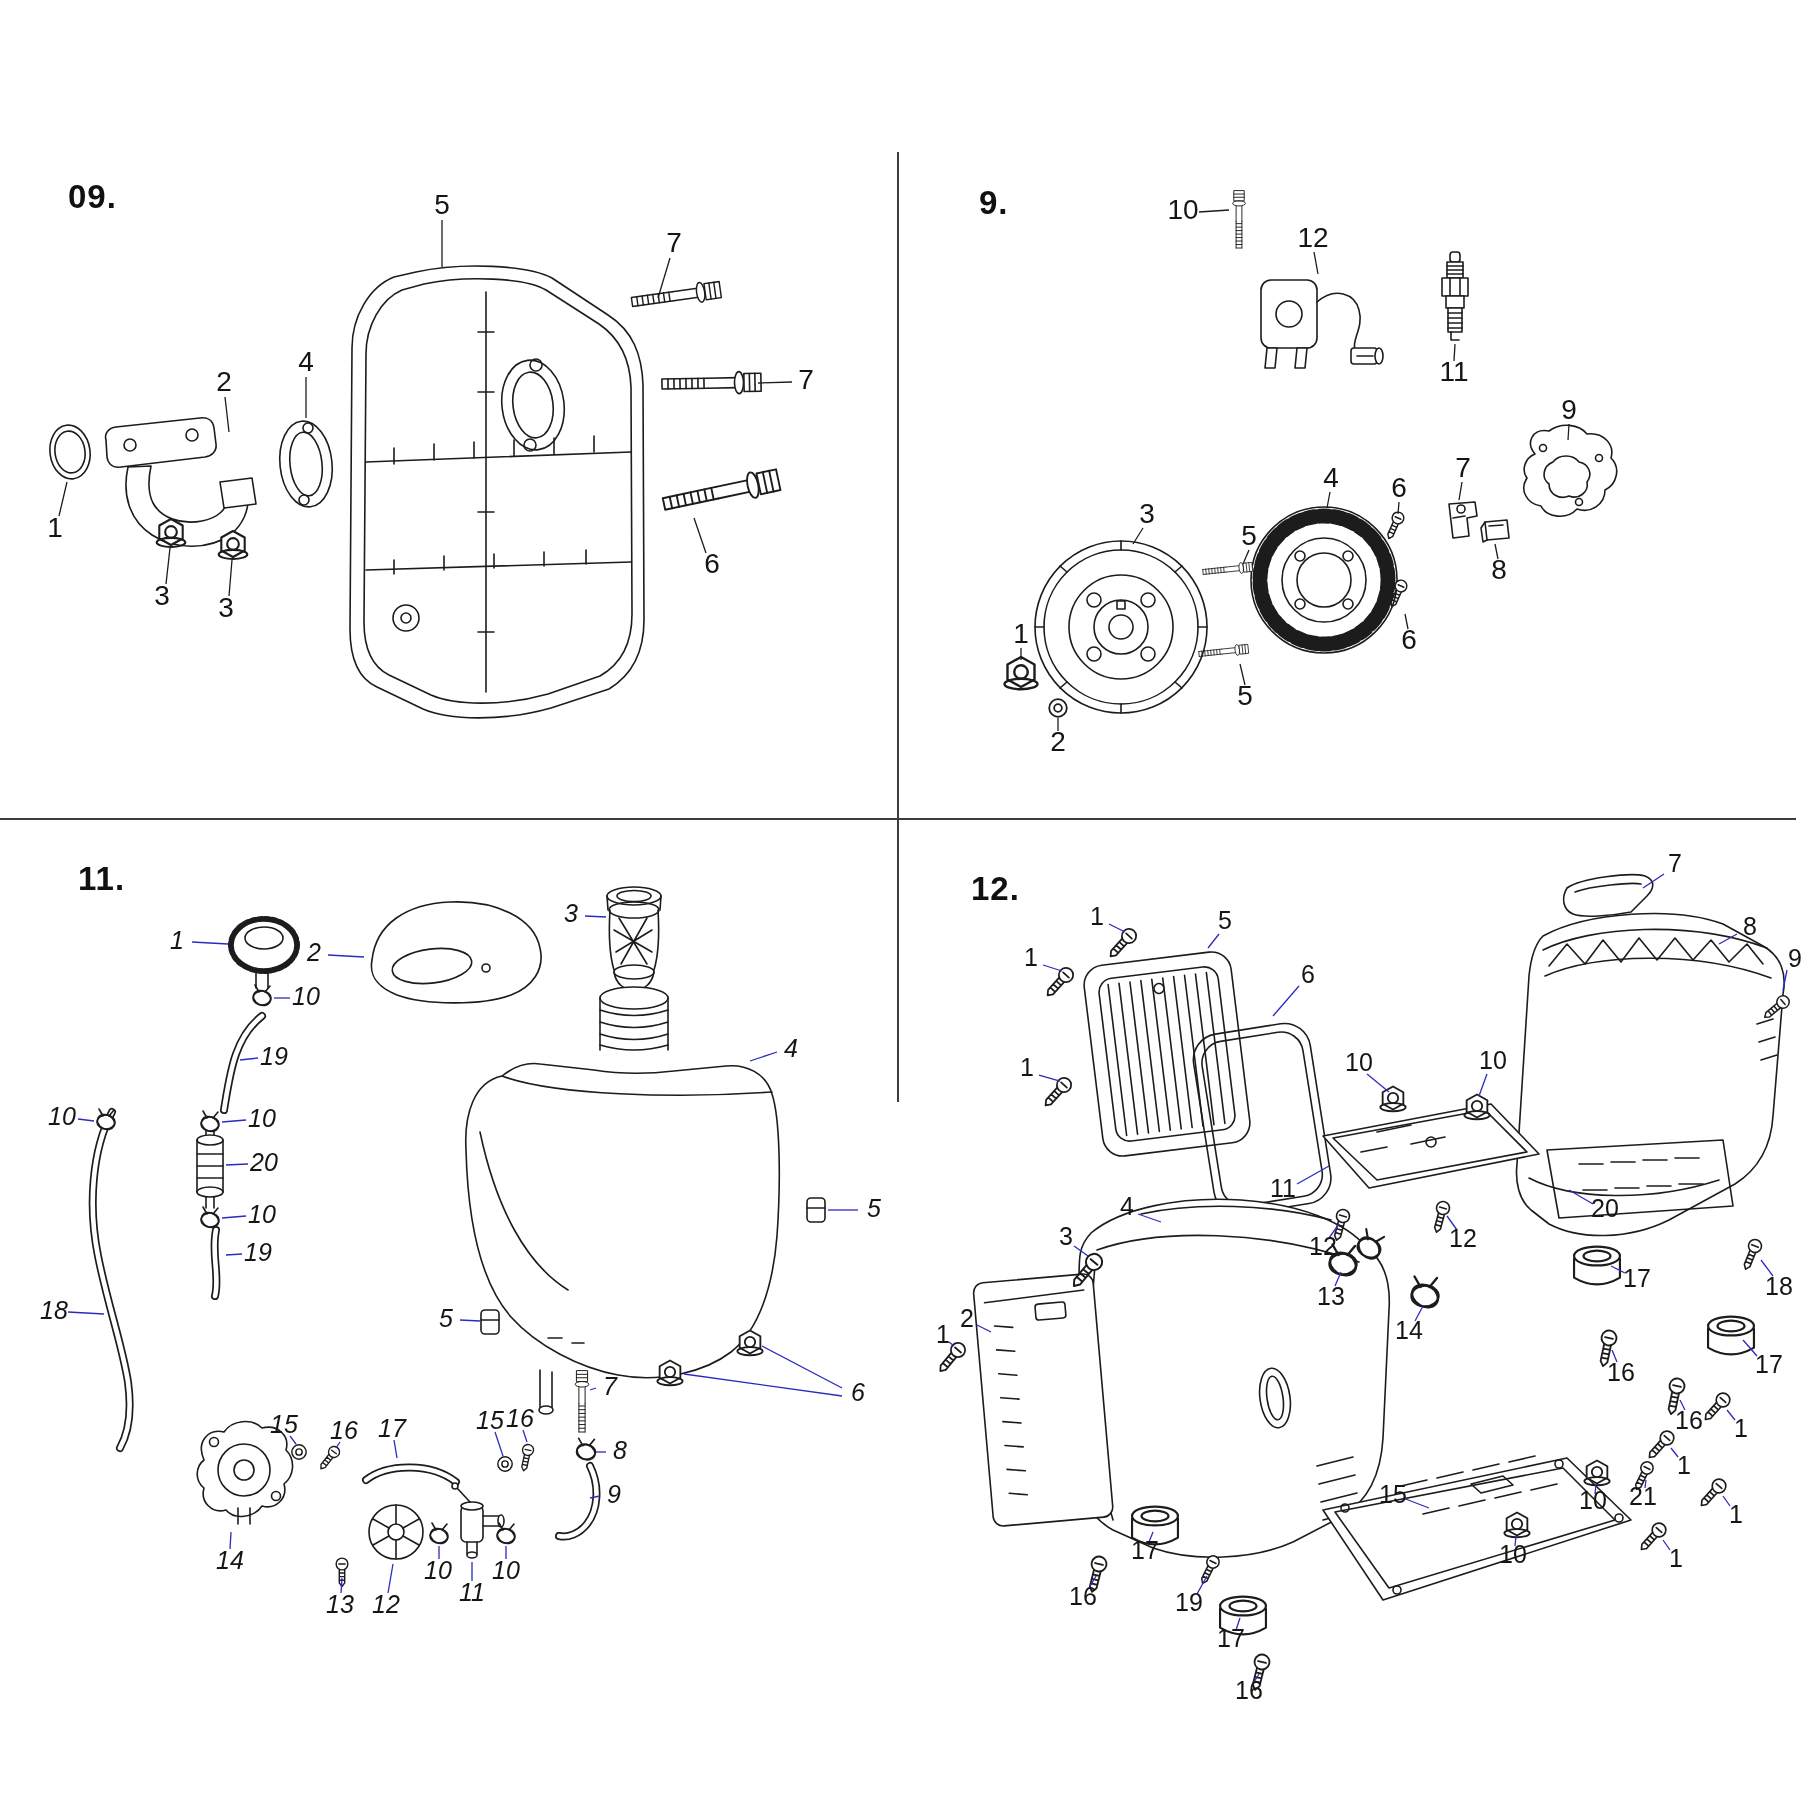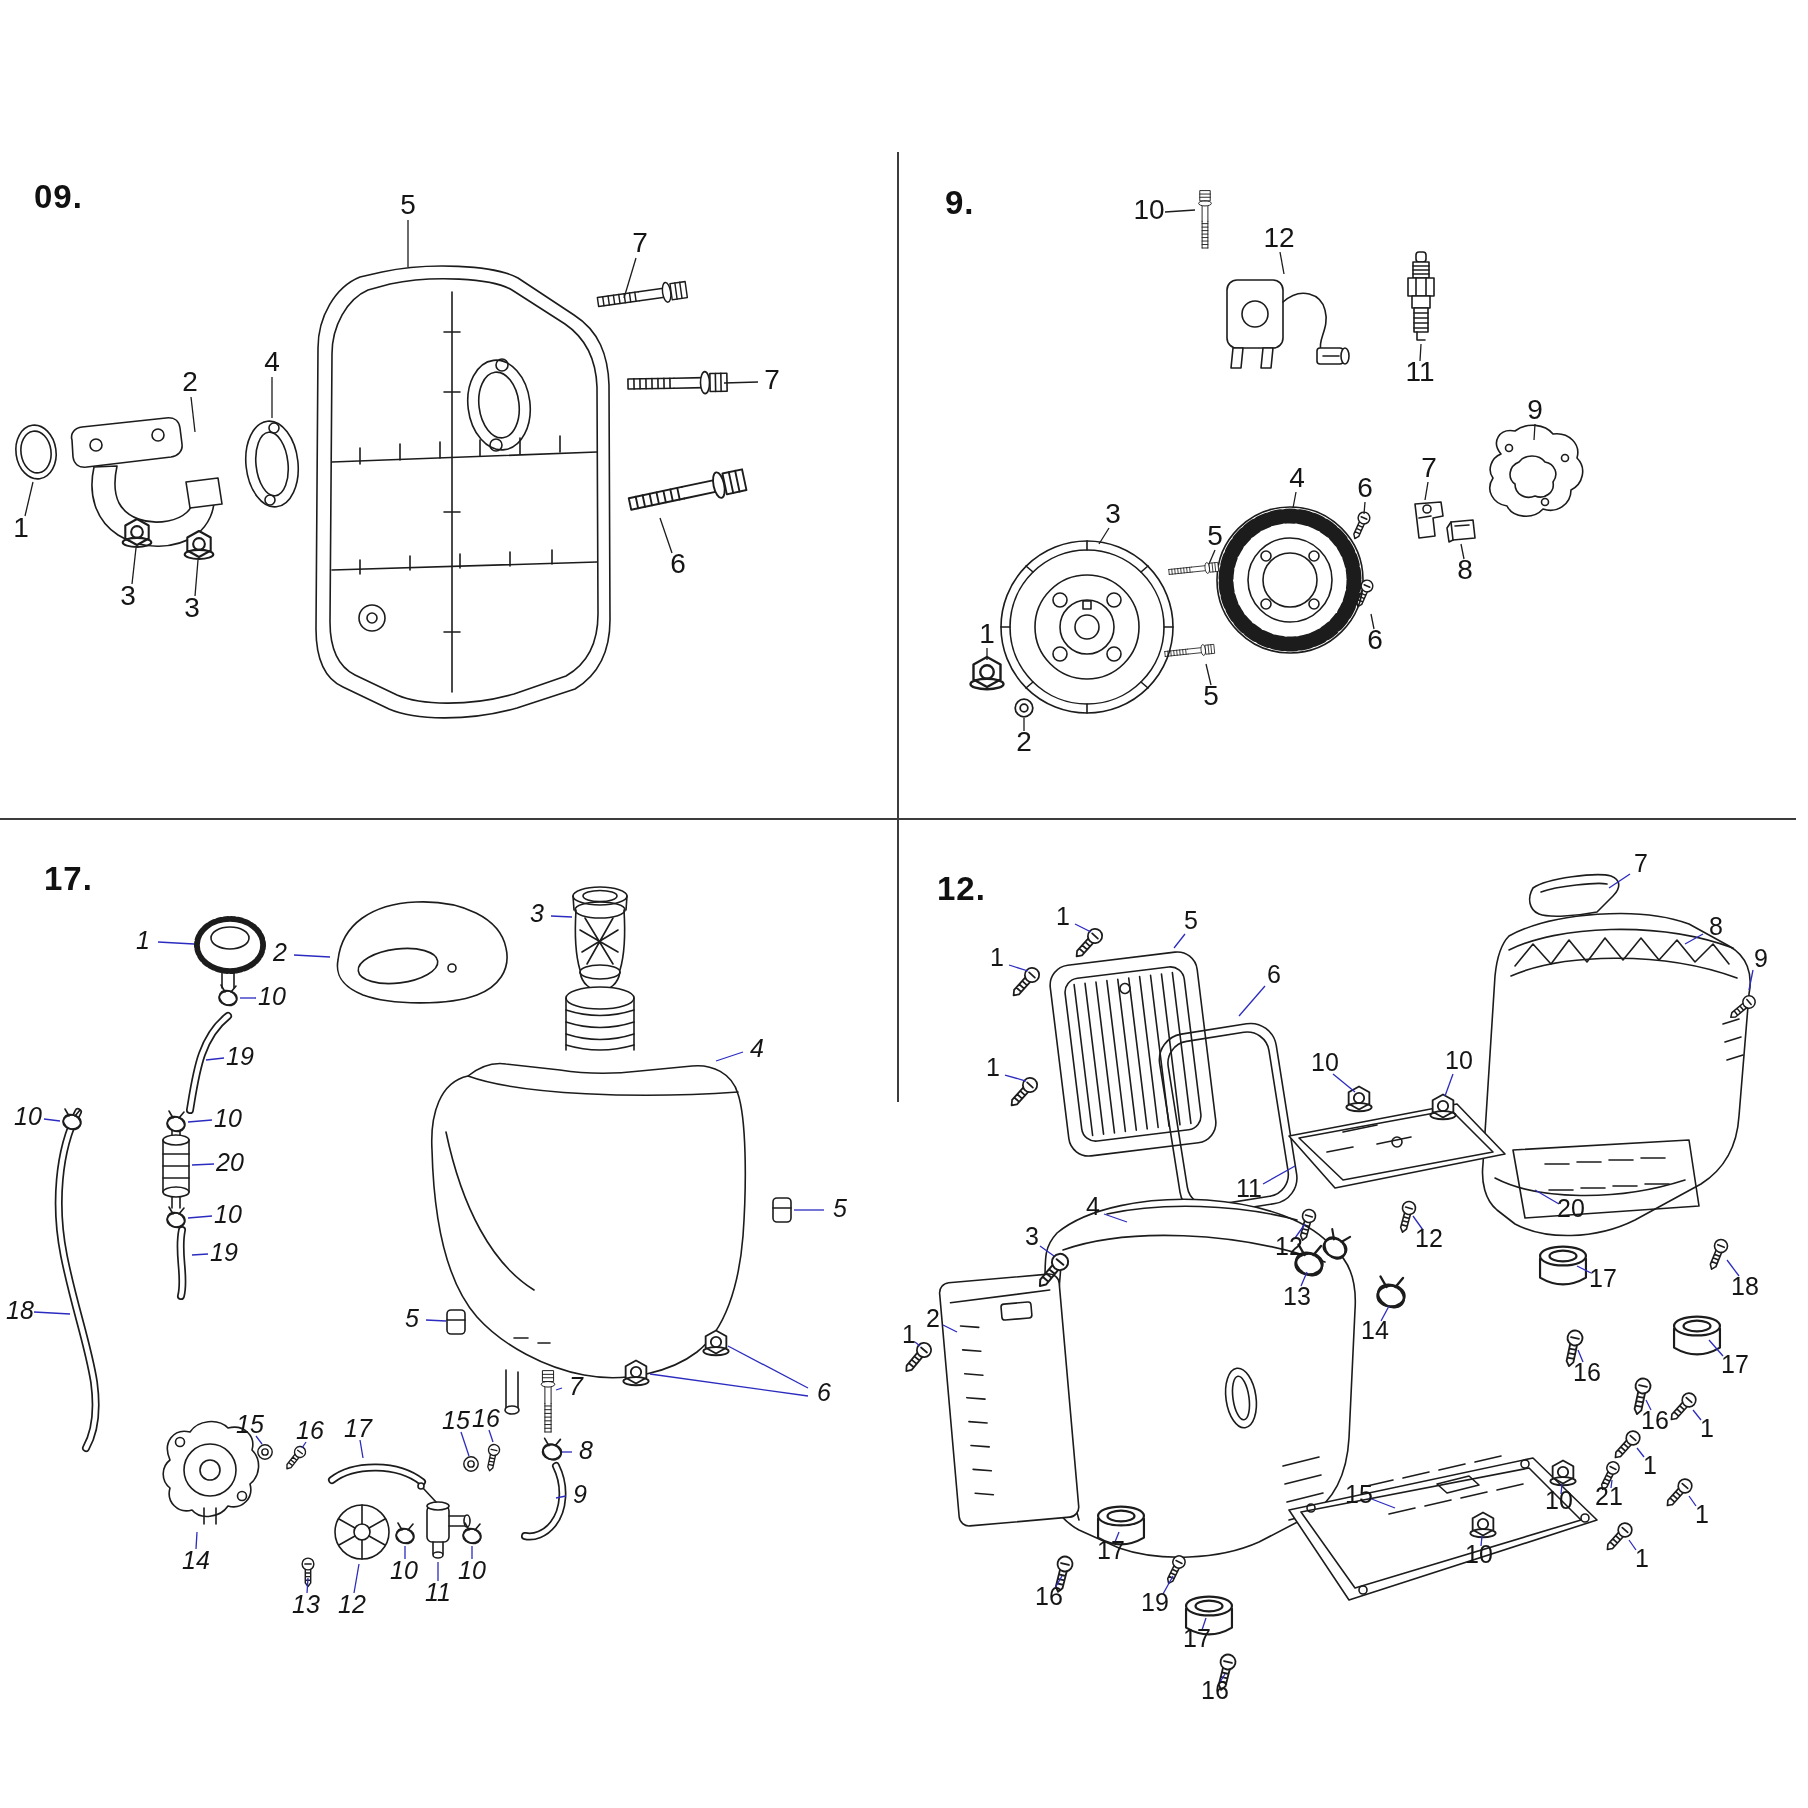--- a/index.html
+++ b/index.html
@@ -2,21 +2,21 @@
 <html><head>
 <meta charset="utf-8">
 <style>
   * { margin:0; padding:0; box-sizing:border-box; }
   html,body { background:#ffffff; }
   #page {
     position:relative; width:1808px; height:1808px; background:#ffffff;
     font-family:"Liberation Sans", sans-serif; overflow:hidden;
   }
   .divider { position:absolute; background:#3c3c3c; }
-  .section { position:absolute; }
+  .section { position:absolute;margin-left:34px; }
   .section-title {
     position:absolute; font-weight:bold; font-size:33px; color:#111;
     font-family:"Liberation Sans", sans-serif; letter-spacing:1px; z-index:3;
   }
   svg.diagram { position:absolute; left:0; top:0; }
   .art { stroke:#1c1c1c; stroke-width:1.6; fill:none; stroke-linecap:round; stroke-linejoin:round; }
   .tube-o { stroke:#1c1c1c; stroke-width:8; fill:none; stroke-linecap:round; }
   .tube-i { stroke:#ffffff; stroke-width:4.6; fill:none; stroke-linecap:round; }
   text.callout { fill:#151515; stroke:none; font-family:"Liberation Sans", sans-serif; }
   .defs-store { position:absolute; width:0; height:0; }
@@ -243,21 +243,21 @@
           <text x="478" y="490" text-anchor="middle" dominant-baseline="middle" font-size="28" class="callout">6</text>
           <text x="532" y="318" text-anchor="middle" dominant-baseline="middle" font-size="28" class="callout">7</text>
           <text x="568" y="420" text-anchor="middle" dominant-baseline="middle" font-size="28" class="callout">8</text>
           <text x="90" y="484" text-anchor="middle" dominant-baseline="middle" font-size="28" class="callout">1</text>
           <text x="127" y="592" text-anchor="middle" dominant-baseline="middle" font-size="28" class="callout">2</text>
         </g>
     </svg>
   </section>
 
   <section class="section" style="left:0;top:818px;width:897px;height:990px">
-    <h2 class="section-title" style="left:44px;top:42px">17.</h2>
+    <h2 class="section-title" style="left:44px;top:42px">11.</h2>
     <svg class="diagram" viewBox="0 0 897 990" width="897" height="990">
       <g class="art">
         <g>
           <path class="tube-o" d="M78,294 C58,332 54,388 64,438 C74,488 88,526 94,564 C98,594 94,616 86,630"></path>
           <path class="tube-i" d="M78,294 C58,332 54,388 64,438 C74,488 88,526 94,564 C98,594 94,616 86,630"></path>
         </g>
         <g>
           <path class="tube-o" d="M228,198 C200,220 196,256 190,292"></path>
           <path class="tube-i" d="M228,198 C200,220 196,256 190,292"></path>
         </g>

